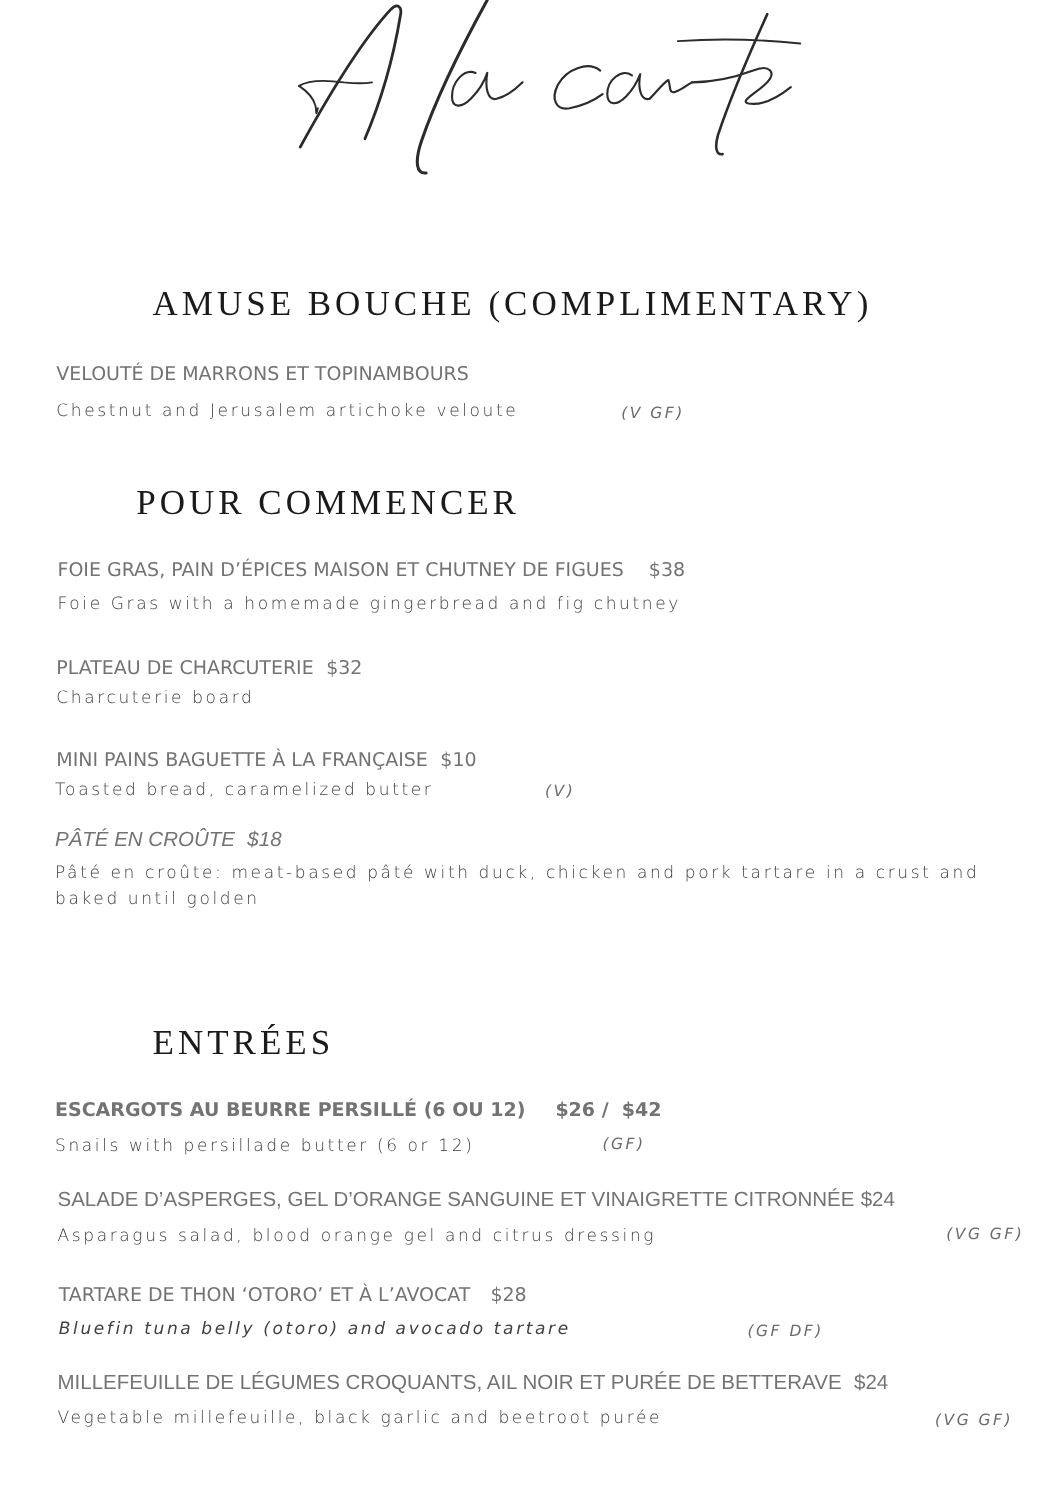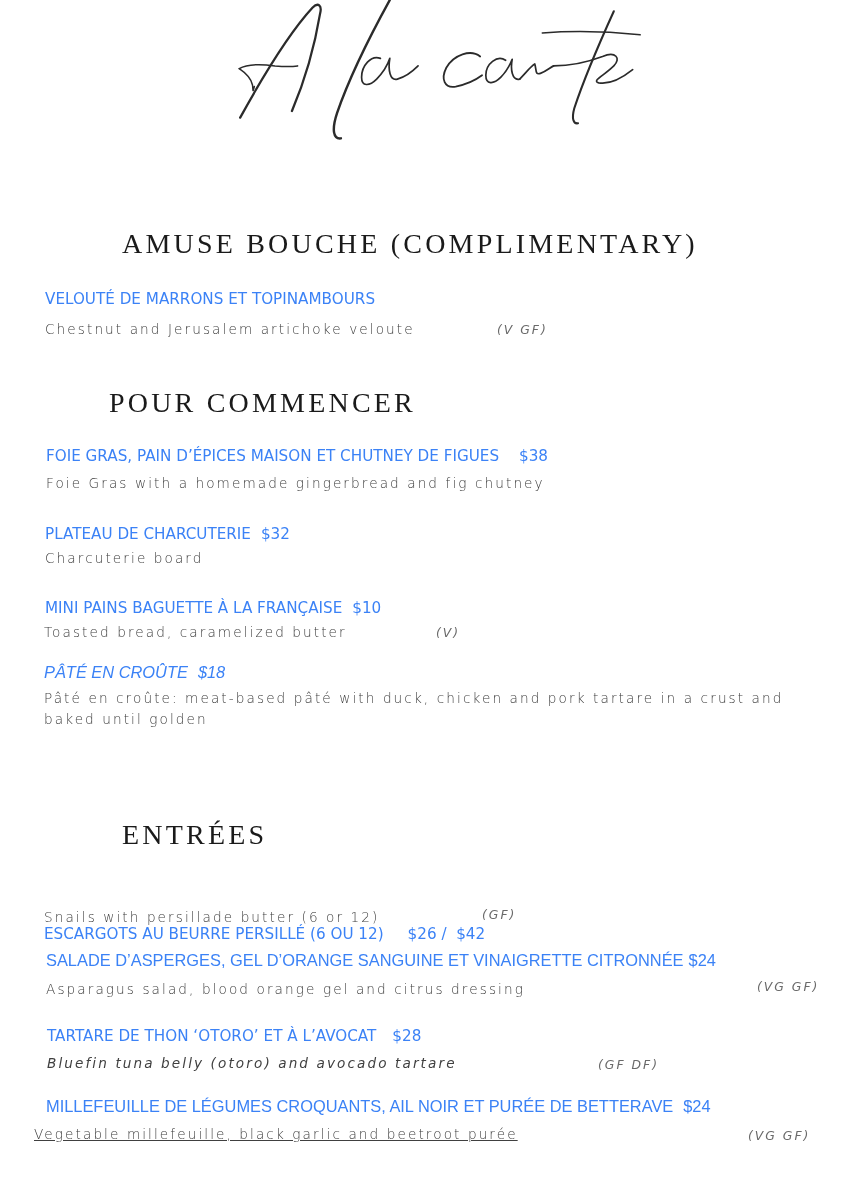--- a/index.html
+++ b/index.html
@@ -37,21 +37,21 @@
       letter-spacing: 3.2px;
       color: #1a1a1a;
       white-space: nowrap;
       font-weight: normal;
       margin: 0;
     }
     .item-title {
       position: absolute;
       font-family: "DejaVu Sans", sans-serif;
       font-size: 15.2px;
-      color: #3b82f6;
+      color: #737373;
       white-space: nowrap;
       letter-spacing: 0px;
     }
     .item-title.condensed {
       font-family: "Liberation Sans", sans-serif;
       font-size: 16.4px;
     }
     .price { margin-left: 6px; }
     .item-desc {
       position: absolute;
@@ -133,35 +133,35 @@
 <div class="item-desc" style="left:44px; top:624px;">Toasted bread, caramelized butter</div>
 <div class="diet-tag" style="left:436px; top:625px;">(V)</div>
 
 <div class="item-title condensed" style="left:44px; top:663px;font-style:italic;">
   <span>PÂTÉ EN CROÛTE</span><span class="price" style="margin-left:10px;">$18</span>
 </div>
 <div class="item-desc wrap" style="left:44px; top:688px;">Pâté en croûte: meat-based pâté with duck, chicken and pork tartare in a crust and baked until golden</div>
 
 <h2 class="section-heading" style="left:122px; top:819px;">ENTRÉES</h2>
 
-<div class="item-title" style="left:44px; top:925px;">
+<div class="item-title" style="left:44px; top:879px;font-weight:bold;">
   <span>ESCARGOTS AU BEURRE PERSILLÉ (6 OU 12)</span><span class="price" style="margin-left:24px; white-space:pre;">$26 /  $42</span>
 </div>
 <div class="item-desc" style="left:44px; top:909px;">Snails with persillade butter (6 or 12)</div>
 <div class="diet-tag" style="left:482px; top:907px;">(GF)</div>
 
 <div class="item-title condensed" style="left:46px; top:951px;">
   <span>SALADE D’ASPERGES, GEL D’ORANGE SANGUINE ET VINAIGRETTE CITRONNÉE</span><span class="price" style="margin-left:5px;">$24</span>
 </div>
 <div class="item-desc" style="left:46px; top:981px;">Asparagus salad, blood orange gel and citrus dressing</div>
 <div class="diet-tag" style="left:757px; top:979px;">(VG GF)</div>
 
 <div class="item-title" style="left:47px; top:1027px;">
   <span>TARTARE DE THON ‘OTORO’ ET À L’AVOCAT</span><span class="price" style="margin-left:16px;">$28</span>
 </div>
 <div class="item-desc" style="left:47px; top:1055px;font-style:italic;">Bluefin tuna belly (otoro) and avocado tartare</div>
 <div class="diet-tag" style="left:570px; top:1057px;margin-left:28px;">(GF DF)</div>
 
 <div class="item-title condensed" style="left:46px; top:1097px;">
   <span>MILLEFEUILLE DE LÉGUMES CROQUANTS, AIL NOIR ET PURÉE DE BETTERAVE</span><span class="price" style="margin-left:10px;">$24</span>
 </div>
-<div class="item-desc" style="left:34px; top:1126px;text-decoration:underline;">Vegetable millefeuille, black garlic and beetroot purée</div>
+<div class="item-desc" style="left:46px; top:1126px;">Vegetable millefeuille, black garlic and beetroot purée</div>
 <div class="diet-tag" style="left:748px; top:1128px;">(VG GF)</div>
 
 </body></html>

